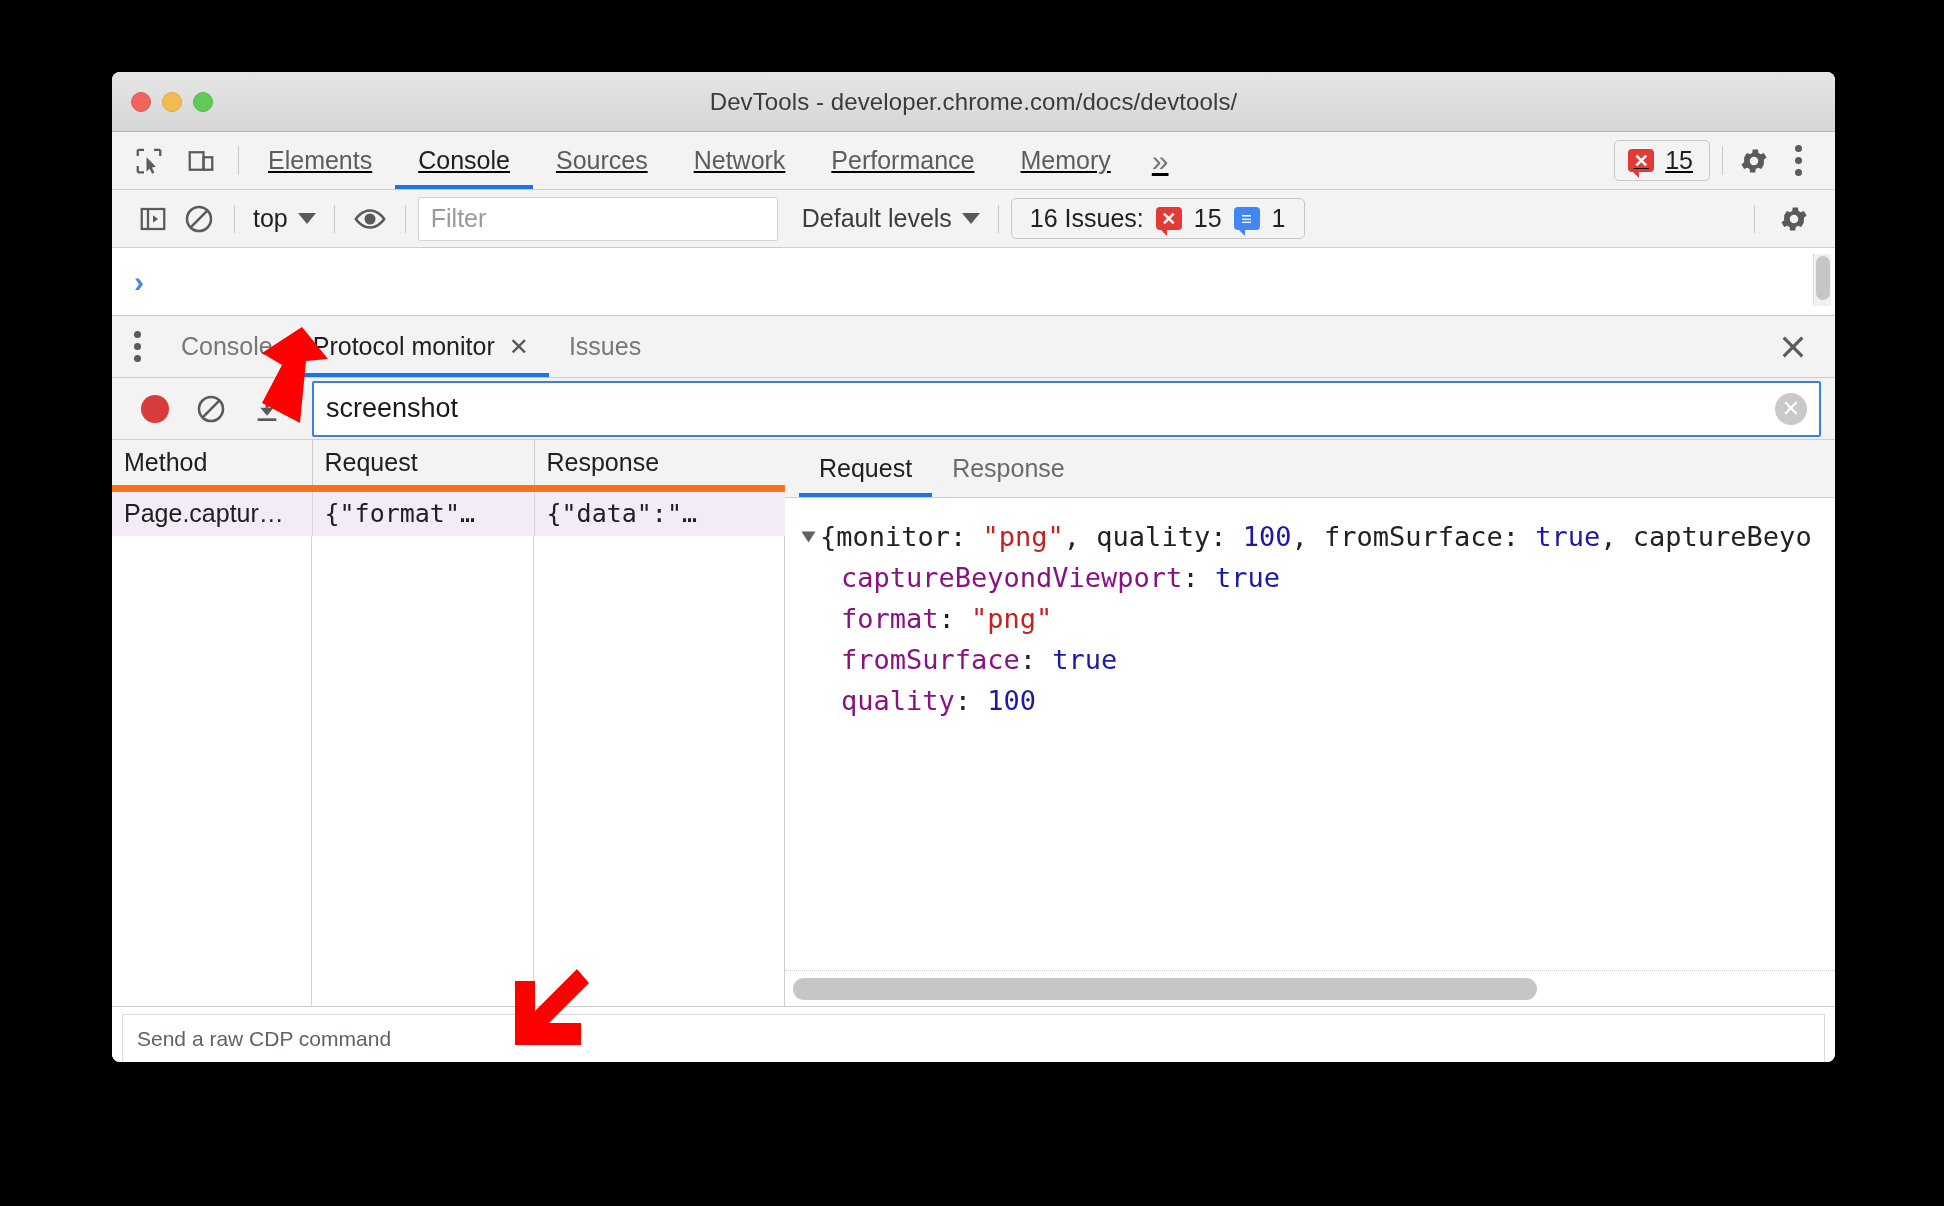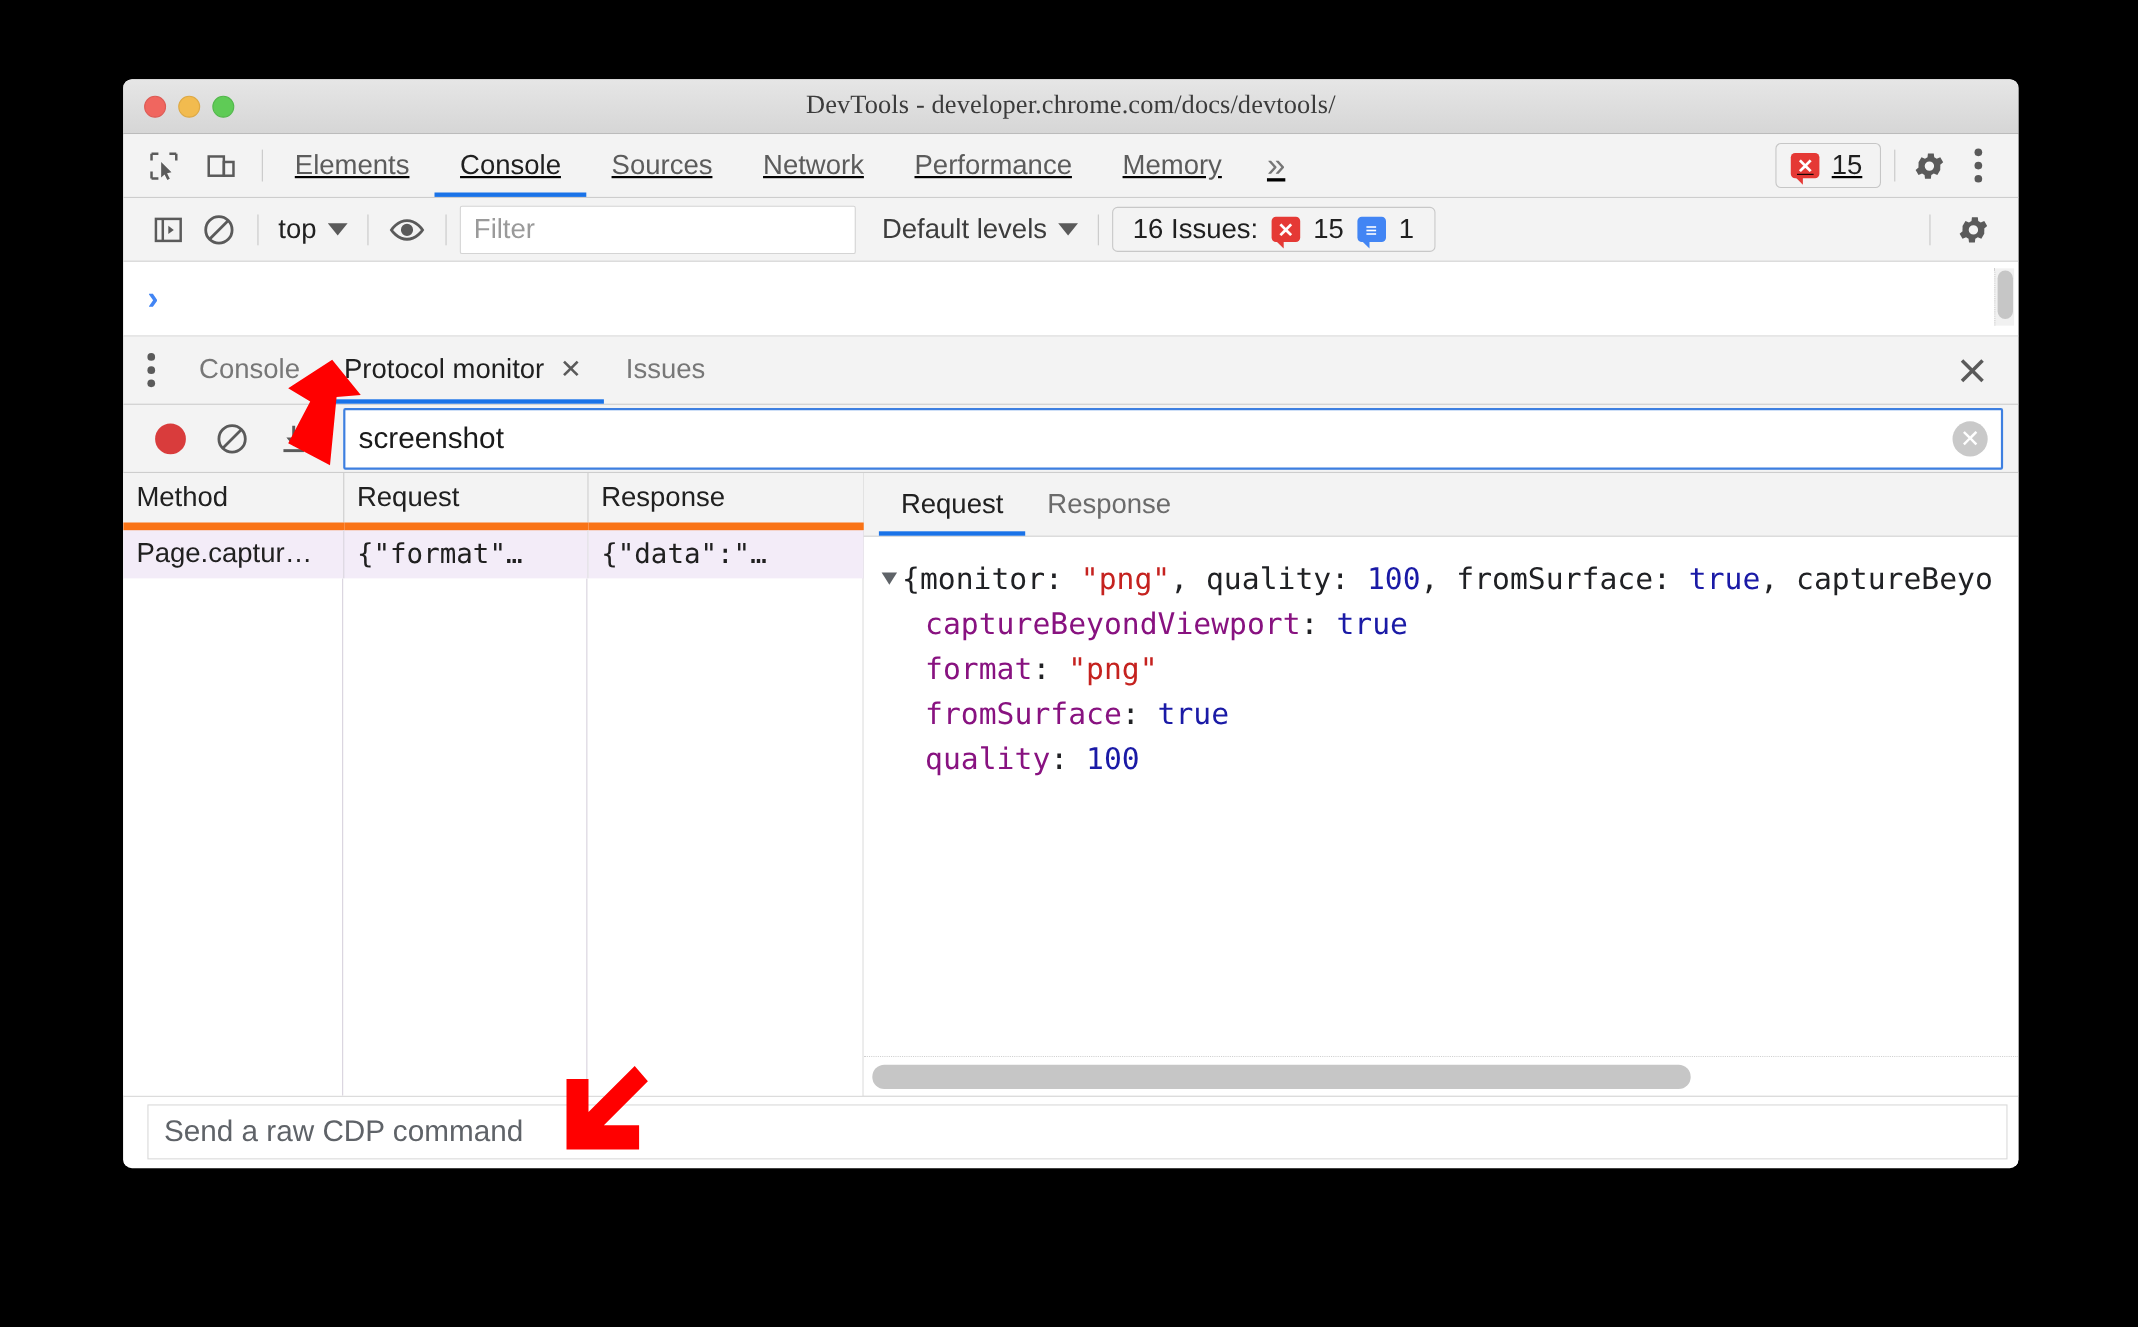--- a/index.html
+++ b/index.html
@@ -23,24 +23,24 @@
     width: 1723px; height: 990px;
     background: #ffffff;
     border-radius: 8px;
     overflow: hidden;
     box-shadow: 0 6px 28px rgba(0,0,0,0.55);
   }
 
   
   .titlebar {
     position: relative;
-    height: 50px;
+    height: 60px;
     background: linear-gradient(180deg,#e6e6e6 0%, #d6d6d6 100%);
     border-bottom: 1px solid #b4b4b4;
-    display: flex; align-items: center; font-family: Liberation Serif, serif;
+    display: flex; align-items: center;
   }
   .traffic { display: flex; gap: 11px; margin-left: 19px; }
   .light { width: 20px; height: 20px; border-radius: 50%; }
   .light.red    { background: #f0665f; border: 1px solid #dd5b55; }
   .light.yellow { background: #f2bb4f; border: 1px solid #dea944; }
   .light.green  { background: #5fcb56; border: 1px solid #53b84c; }
   .title-text {
     position: absolute; left: 0; right: 0; text-align: center;
     font-size: 24px; color: #3b3b3b; letter-spacing: 0.1px;
   }
@@ -216,21 +216,21 @@
   .hscroll .thumb { height: 22px; background: #c6c6c6; border-radius: 11px; width: 72%; }
 
   
   .cmdbar {
     height: 64px; background: #fff; border-top: 1px solid #cdcdcd;
     display: flex; align-items: center; padding: 0 10px;
   }
   .cmdinput {
     flex: 1; height: 50px; border: 1px solid #dadada; background: #fff;
     display: flex; align-items: center; padding: 0 14px;
-    font-size: 27px; color: #5f6368; margin-left: 12px;
+    font-size: 21px; color: #5f6368;
   }
 
   
   .arrow { position: absolute; pointer-events: none; }
   .arrow-1 { left: 240px; top: 325px; }
   .arrow-2 { left: 505px; top: 965px; }
 </style>
 </head>
 <body>
 

